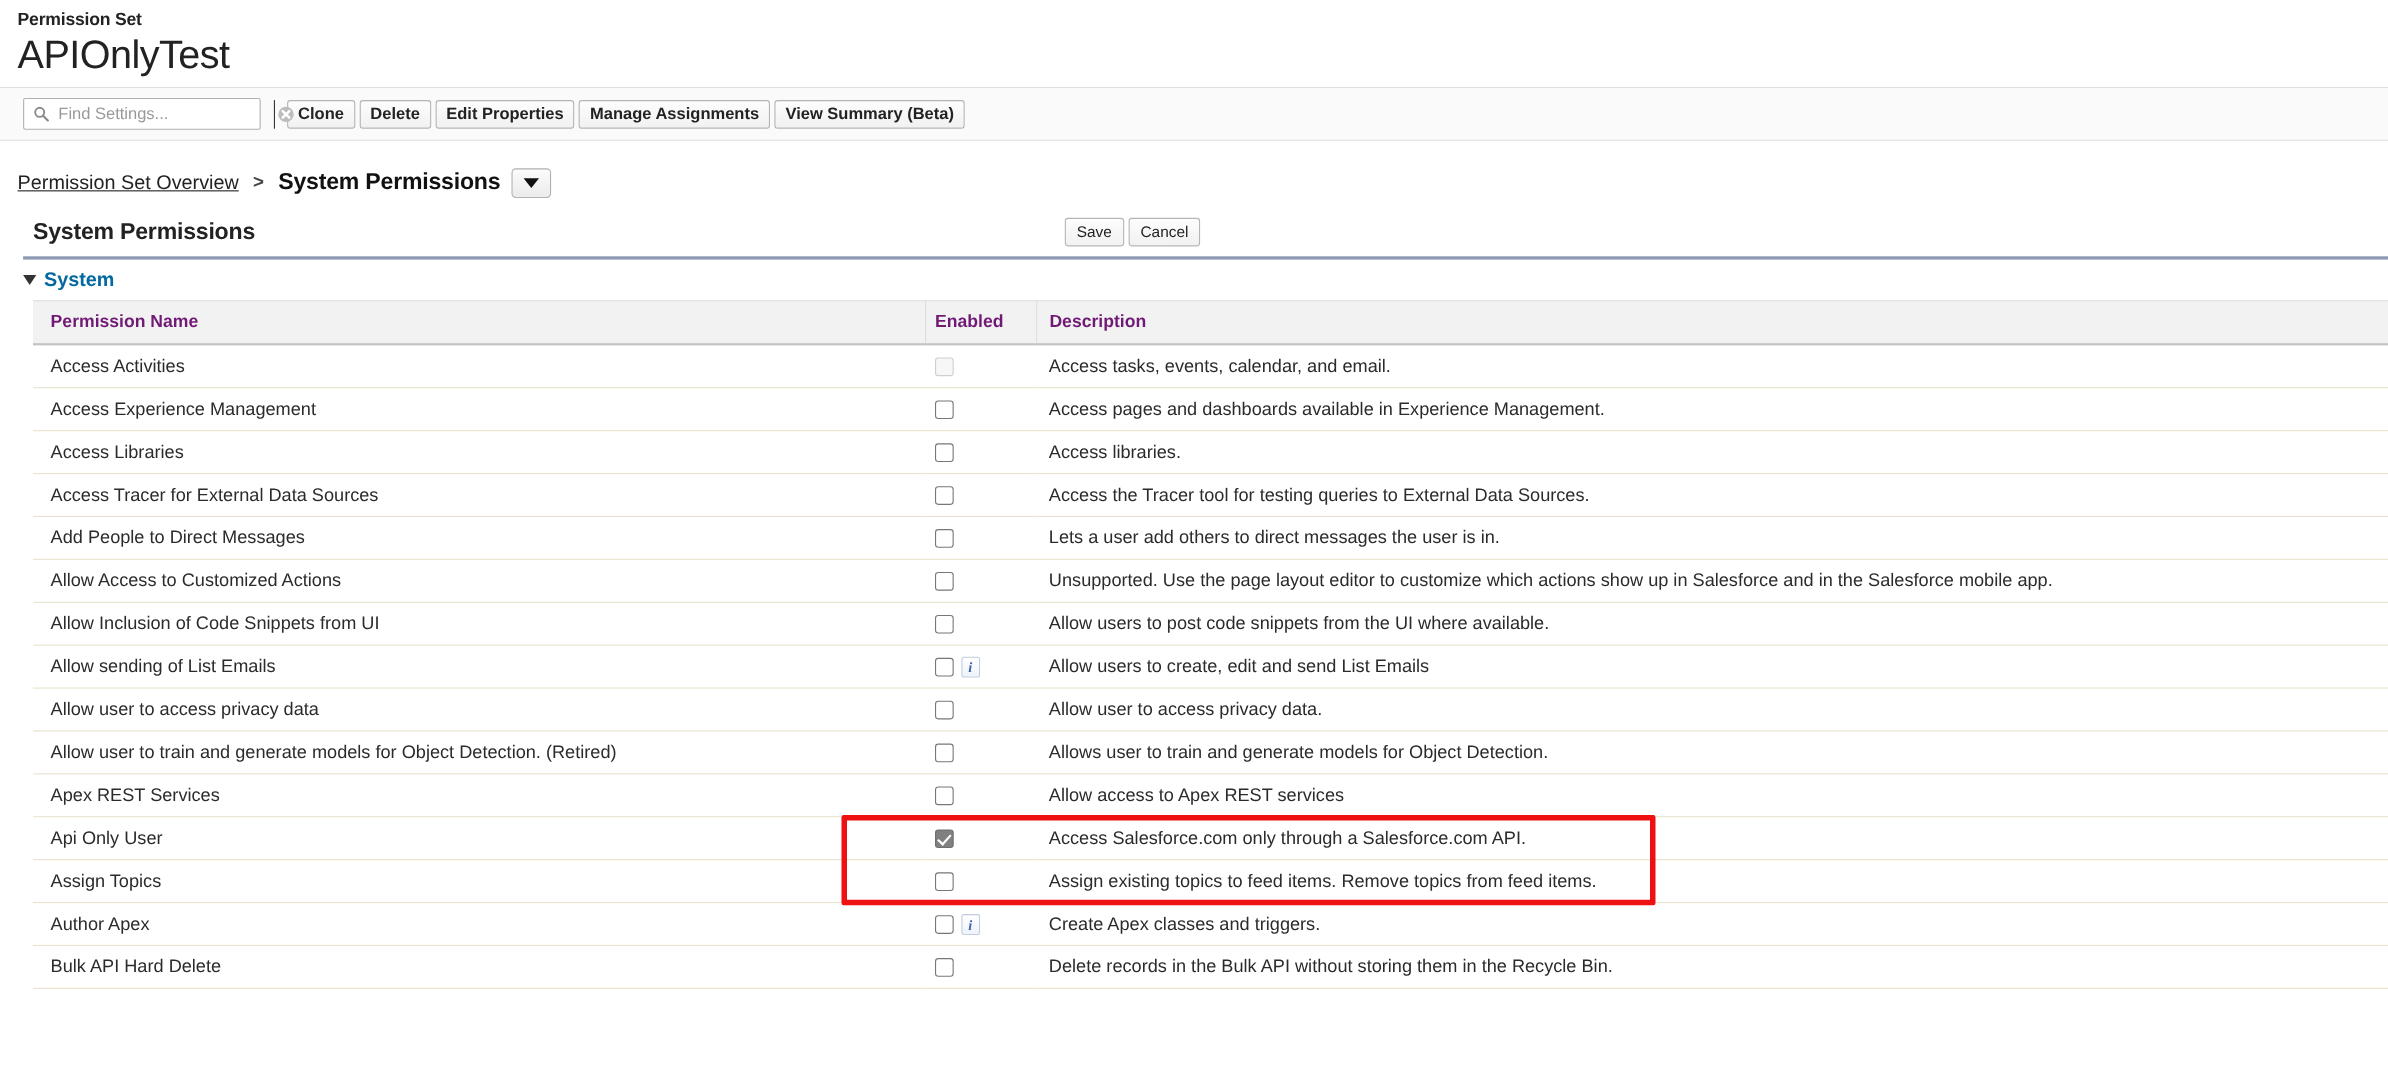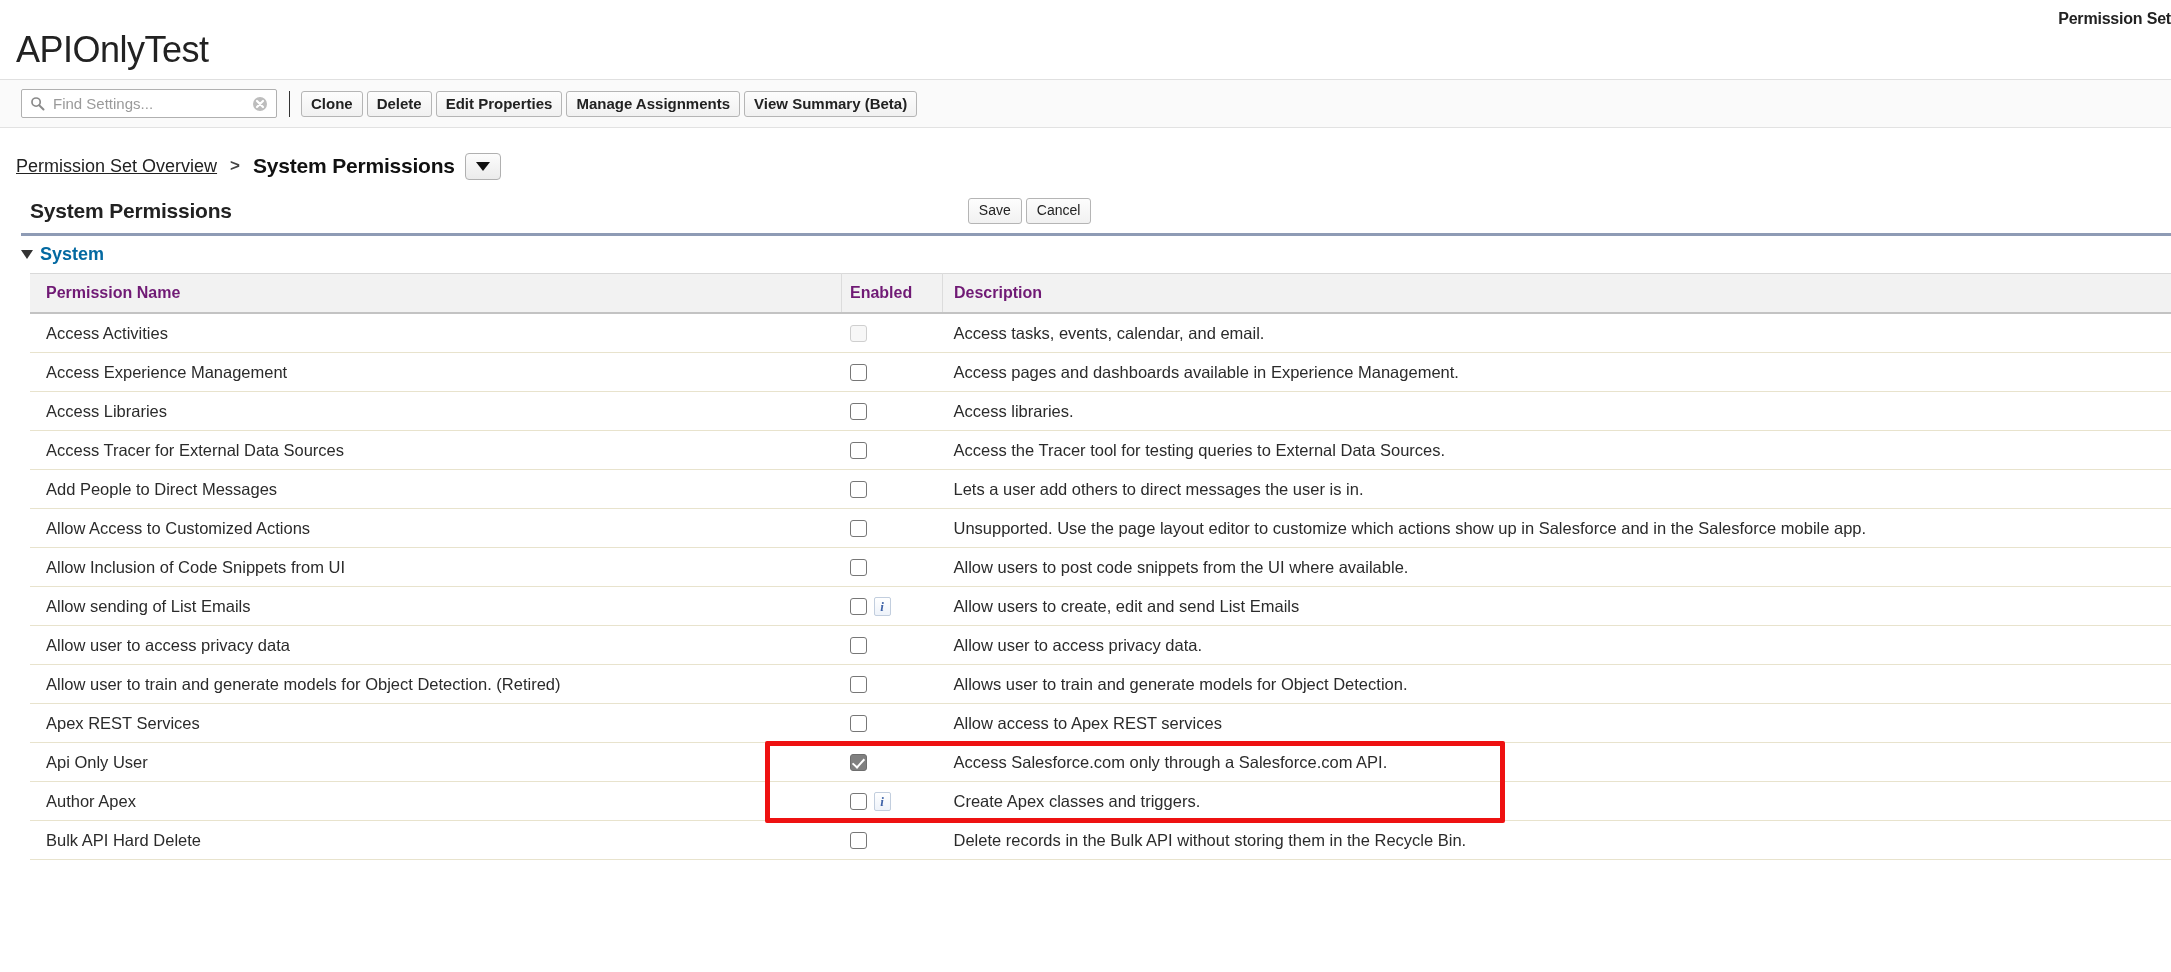--- a/index.html
+++ b/index.html
@@ -19,21 +19,20 @@
   
   .page-header {
     padding: 9px 0 0 16px;
   }
   .eyebrow {
     font-size: 16px;
     font-weight: bold;
     color: #222222;
     line-height: 19px;
     letter-spacing: -0.2px;
-    text-align: right;
   }
   .record-title {
     font-size: 36px;
     font-weight: normal;
     color: #222222;
     line-height: 42px;
     margin-top: 1px;
     letter-spacing: -0.5px;
   }
 
@@ -45,21 +44,21 @@
   
   .toolbar {
     display: flex;
     align-items: center;
     padding: 9px 0 9px 21px;
     background: #fafafa;
     border-bottom: 1px solid #e2e2e2;
   }
   .search-wrap {
     position: relative;
-    width: 256px;
+    width: 216px;
     height: 29px;
     background: #ffffff;
     border: 1px solid #b0b0b0;
     border-radius: 2px;
     box-sizing: border-box;
     display: flex;
     align-items: center;
   }
   .search-icon {
     margin-left: 8px;
@@ -480,20 +479,29 @@
         <tr>
           <td class="c-name">Api Only User</td>
           <td class="c-enabled">
             <div class="cb-cell">
               <span class="cbx checked"></span>
             </div>
           </td>
           <td class="c-desc">Access Salesforce.com only through a Salesforce.com API.</td>
         </tr>
         <tr>
+          <td class="c-name">Assign Topics</td>
+          <td class="c-enabled">
+            <div class="cb-cell">
+              <span class="cbx"></span>
+            </div>
+          </td>
+          <td class="c-desc">Assign existing topics to feed items. Remove topics from feed items.</td>
+        </tr>
+        <tr>
           <td class="c-name">Author Apex</td>
           <td class="c-enabled">
             <div class="cb-cell">
               <span class="cbx"></span>
               <span class="info-icon">i</span>
             </div>
           </td>
           <td class="c-desc">Create Apex classes and triggers.</td>
         </tr>
         <tr>

